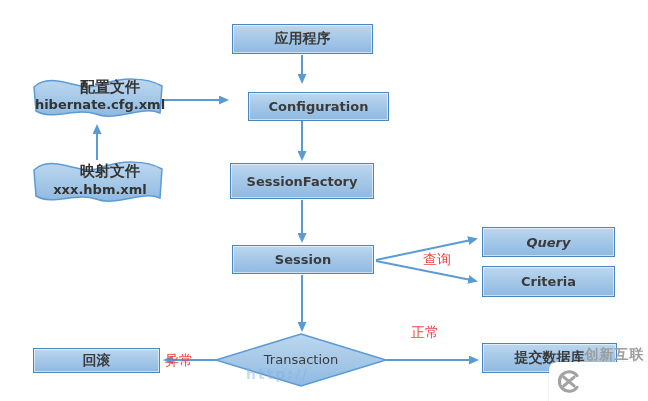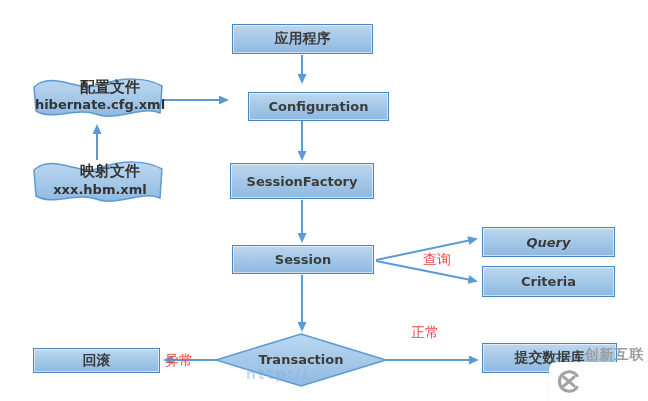--- a/index.html
+++ b/index.html
@@ -83,21 +83,21 @@
   <div class="node" style="left:482px;top:227px;width:133px;height:30px;font-style:italic;">Query</div>
   <div class="node" style="left:482px;top:266px;width:133px;height:31px;">Criteria</div>
   <div class="node cn" style="left:33px;top:348px;width:127px;height:25px;">回滚</div>
   <div class="node cn" style="left:482px;top:343px;width:135px;height:30px;">提交数据库</div>
 
   <div class="txt flag-title" style="left:55px;top:78px;width:110px;height:18px;">配置文件</div>
   <div class="txt flag-name" style="left:40px;top:96px;width:120px;height:16px;">hibernate.cfg.xml</div>
   <div class="txt flag-title" style="left:55px;top:162px;width:110px;height:18px;">映射文件</div>
   <div class="txt flag-name" style="left:45px;top:181px;width:110px;height:16px;">xxx.hbm.xml</div>
 
-  <div class="txt" style="left:246px;top:350px;width:110px;height:18px;font-weight:700;font-size:13px;color:#3b3b3b;">Transaction</div>
+  <div class="txt" style="left:246px;top:350px;width:110px;height:18px;font-weight:400;font-size:13px;color:#3b3b3b;">Transaction</div>
 
   <div class="txt edge-label" style="left:417px;top:251px;width:40px;height:18px;">查询</div>
   <div class="txt edge-label" style="left:159px;top:352px;width:40px;height:18px;">异常</div>
   <div class="txt edge-label" style="left:405px;top:324px;width:40px;height:18px;">正常</div>
 
   <div id="faint-url">http://</div>
 
   <div id="wm-badge">
     <svg width="27" height="27" viewBox="0 0 27 27">
       <path d="M 22.5 7.5 A 10 10 0 1 0 22.5 19.5" fill="none" stroke="#a3a3a3" stroke-width="3.2" stroke-linecap="round"></path>

